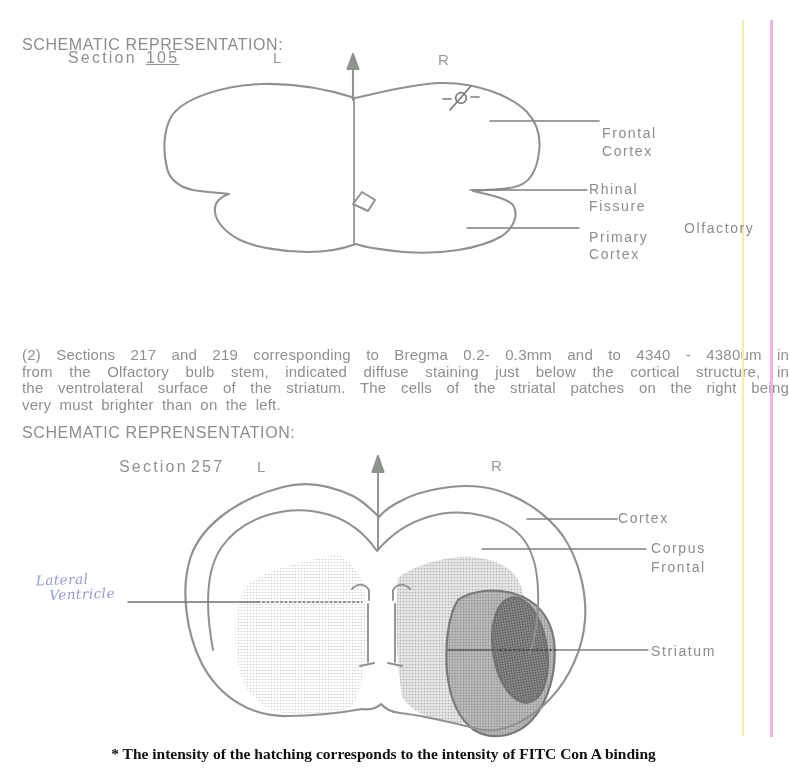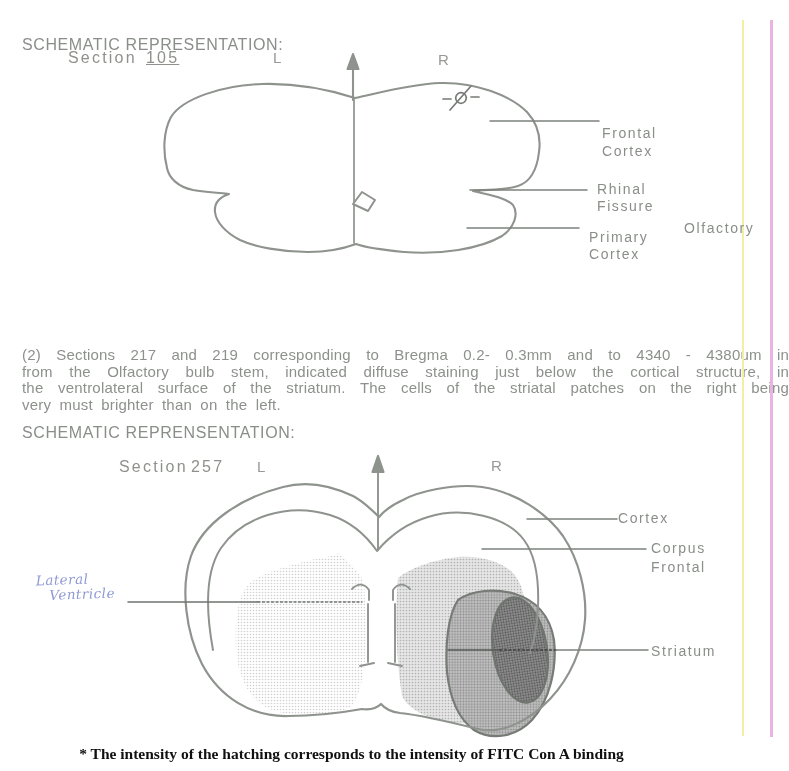--- a/index.html
+++ b/index.html
@@ -21,21 +21,21 @@
   .lastline{word-spacing:4px;}
   .vline{z-index:2;}
   .handwriting{
     font-family:"DejaVu Serif",serif;font-style:italic;
     font-size:13.5px;color:#8e99d2;line-height:15px;
     transform:rotate(-2deg);letter-spacing:0.5px;z-index:3;
   }
   .handwriting .hw2{padding-left:13px;display:block;}
   .caption{
     width:703px;text-align:center;font-family:"Liberation Serif",serif;
-    font-weight:bold;font-size:15.5px;color:#101010;
+    font-weight:bold;font-size:15.5px;color:#101010;margin-left:32px;
   }
   svg{position:absolute;left:0;}
 </style>
 </head>
 <body>
 
 <div class="abs vline" style="left:742px;top:20px;width:2px;height:716px;background:#f3efa2;"></div>
 <div class="abs vline" style="left:770px;top:20px;width:3px;height:717px;background:#e9b3e2;"></div>
 
 <div class="abs heading" style="left:22px;top:16px;margin-top:20px;">SCHEMATIC REPRESENTATION:</div>
@@ -88,21 +88,21 @@
       <line x1="470" y1="190" x2="587" y2="190"></line>
       <line x1="467" y1="228" x2="579" y2="228"></line>
     </g>
   </g>
 </svg>
 
 <div class="abs dlabel" style="left:602px;top:100px;margin-top:24px;">
   <div>Frontal</div>
   <div>Cortex</div>
 </div>
-<div class="abs dlabel" style="left:589px;top:181px;line-height:17px;margin-left:8px;">
+<div class="abs dlabel" style="left:589px;top:181px;line-height:17px;">
   <div>Rhinal</div>
   <div>Fissure</div>
 </div>
 <div class="abs dlabel" style="left:589px;top:229px;line-height:17px;">
   <div>Primary</div>
   <div>Cortex</div>
 </div>
 <div class="abs dlabel" style="left:684px;top:219px;">Olfactory</div>
 
 <div class="abs para-line just" style="top:346px;">(2) Sections 217 and 219 corresponding to Bregma 0.2- 0.3mm and to 4340 - 4380um in</div>

